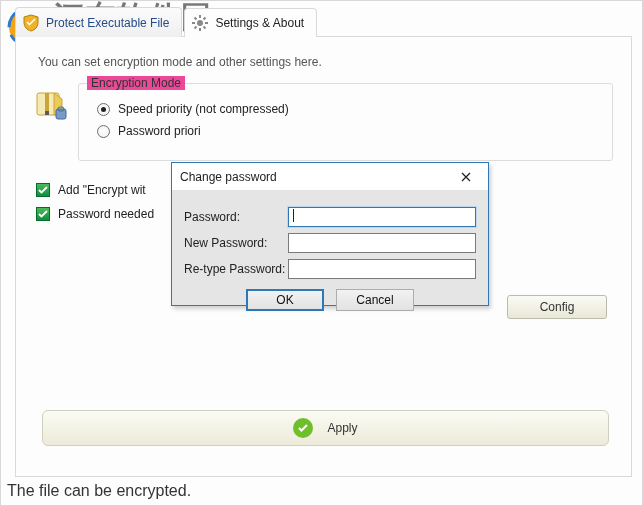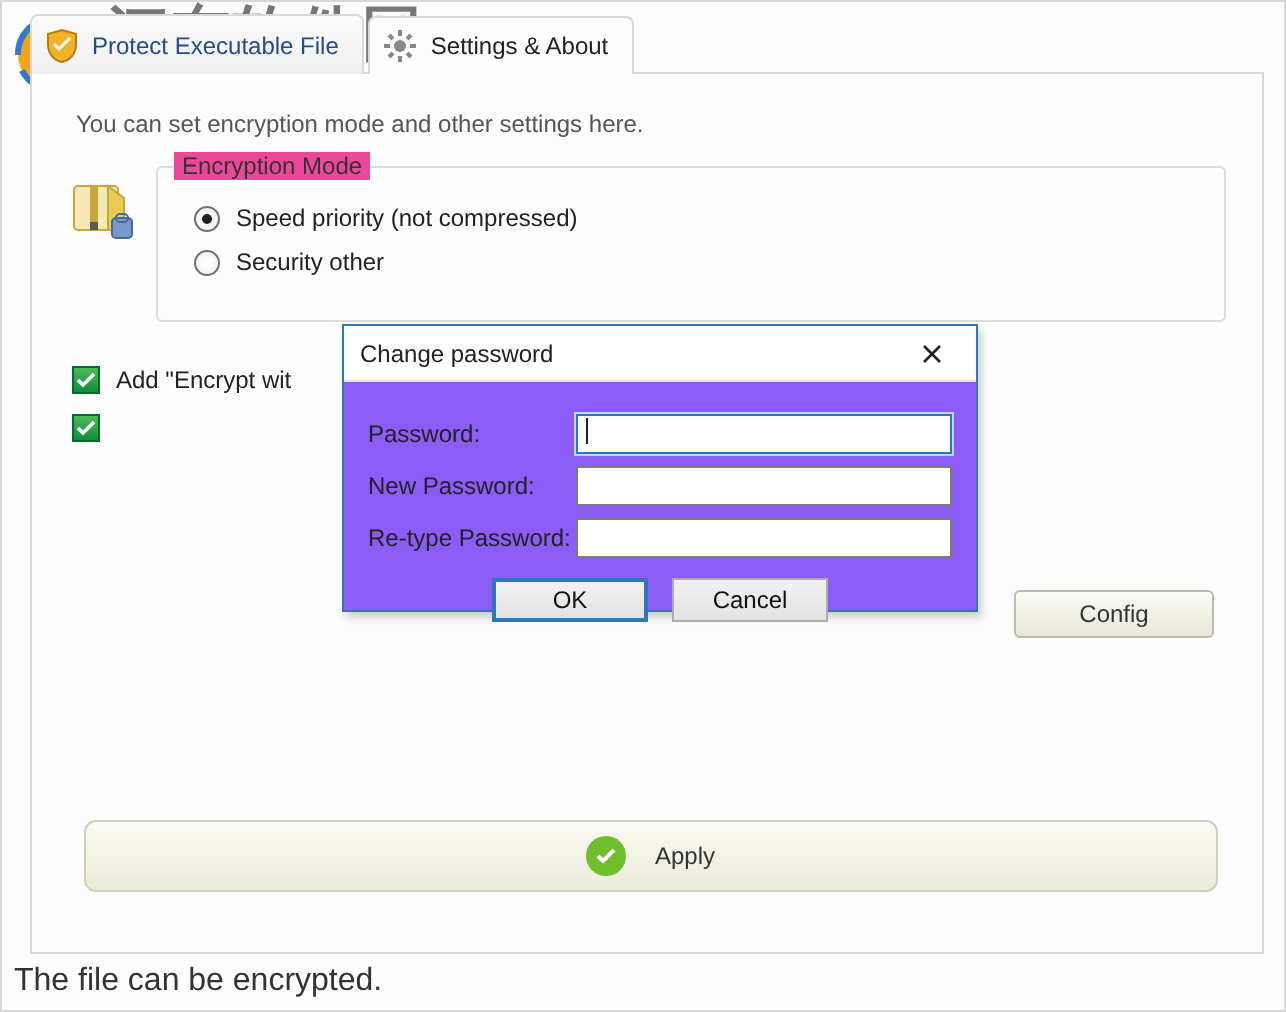--- a/index.html
+++ b/index.html
@@ -133,21 +133,21 @@
   .statusbar {
     position:absolute; left:6px; right:6px; bottom:5px;
     color:#333; font-size:16px;
   }
 
   
   .modal {
     position:absolute;
     left:170px; top:161px;
     width:318px; height:144px;
-    background:#8b5cf6;
+    background:#e5e5e5;
     border:1px solid #2f78b7;
     box-shadow:2px 3px 4px rgba(0,0,0,0.18);
     z-index:50;
   }
   .modal-title {
     height:28px; line-height:28px; padding:0 8px 0 8px;
     background:#fff;
     border-bottom:1px solid #e4e4e4;
     display:flex; justify-content:space-between; align-items:center;
     font-size:12px; color:#222;
@@ -227,39 +227,40 @@
       <rect x="24" y="20" width="6" height="4" rx="2" fill="none" stroke="#456a9c"></rect>
     </svg>
     <div class="fieldset">
       <span class="fieldset-legend">Encryption Mode</span>
       <div class="radio-row">
         <span class="radio-outer sel"></span>
         <span>Speed priority (not compressed)</span>
       </div>
       <div class="radio-row">
         <span class="radio-outer"></span>
-        <span>Security other</span>
+        <span>Password priori</span>
       </div>
     </div>
   </div>
 
   <div class="check-row" style="margin-top:22px;">
     <span class="chk">
         <svg viewBox="0 0 10 10">
           <path d="M1 5l2.5 2.5L9 2" stroke="#fff" stroke-width="1.8" fill="none"></path>
         </svg>
       </span>
     <span>Add "Encrypt wit</span>
   </div>
   <div class="check-row">
     <span class="chk">
         <svg viewBox="0 0 10 10">
           <path d="M1 5l2.5 2.5L9 2" stroke="#fff" stroke-width="1.8" fill="none"></path>
         </svg>
       </span>
+    <span>Password needed</span>
   </div>
 
   <div class="config-btn">
     <span>Config</span>
   </div>
 
   <div class="apply-bar">
     <span class="apply-check">
         <svg viewBox="0 0 12 12">
           <path d="M2 6l2.5 2.5L10 3" stroke="#fff" stroke-width="2" fill="none"></path>

